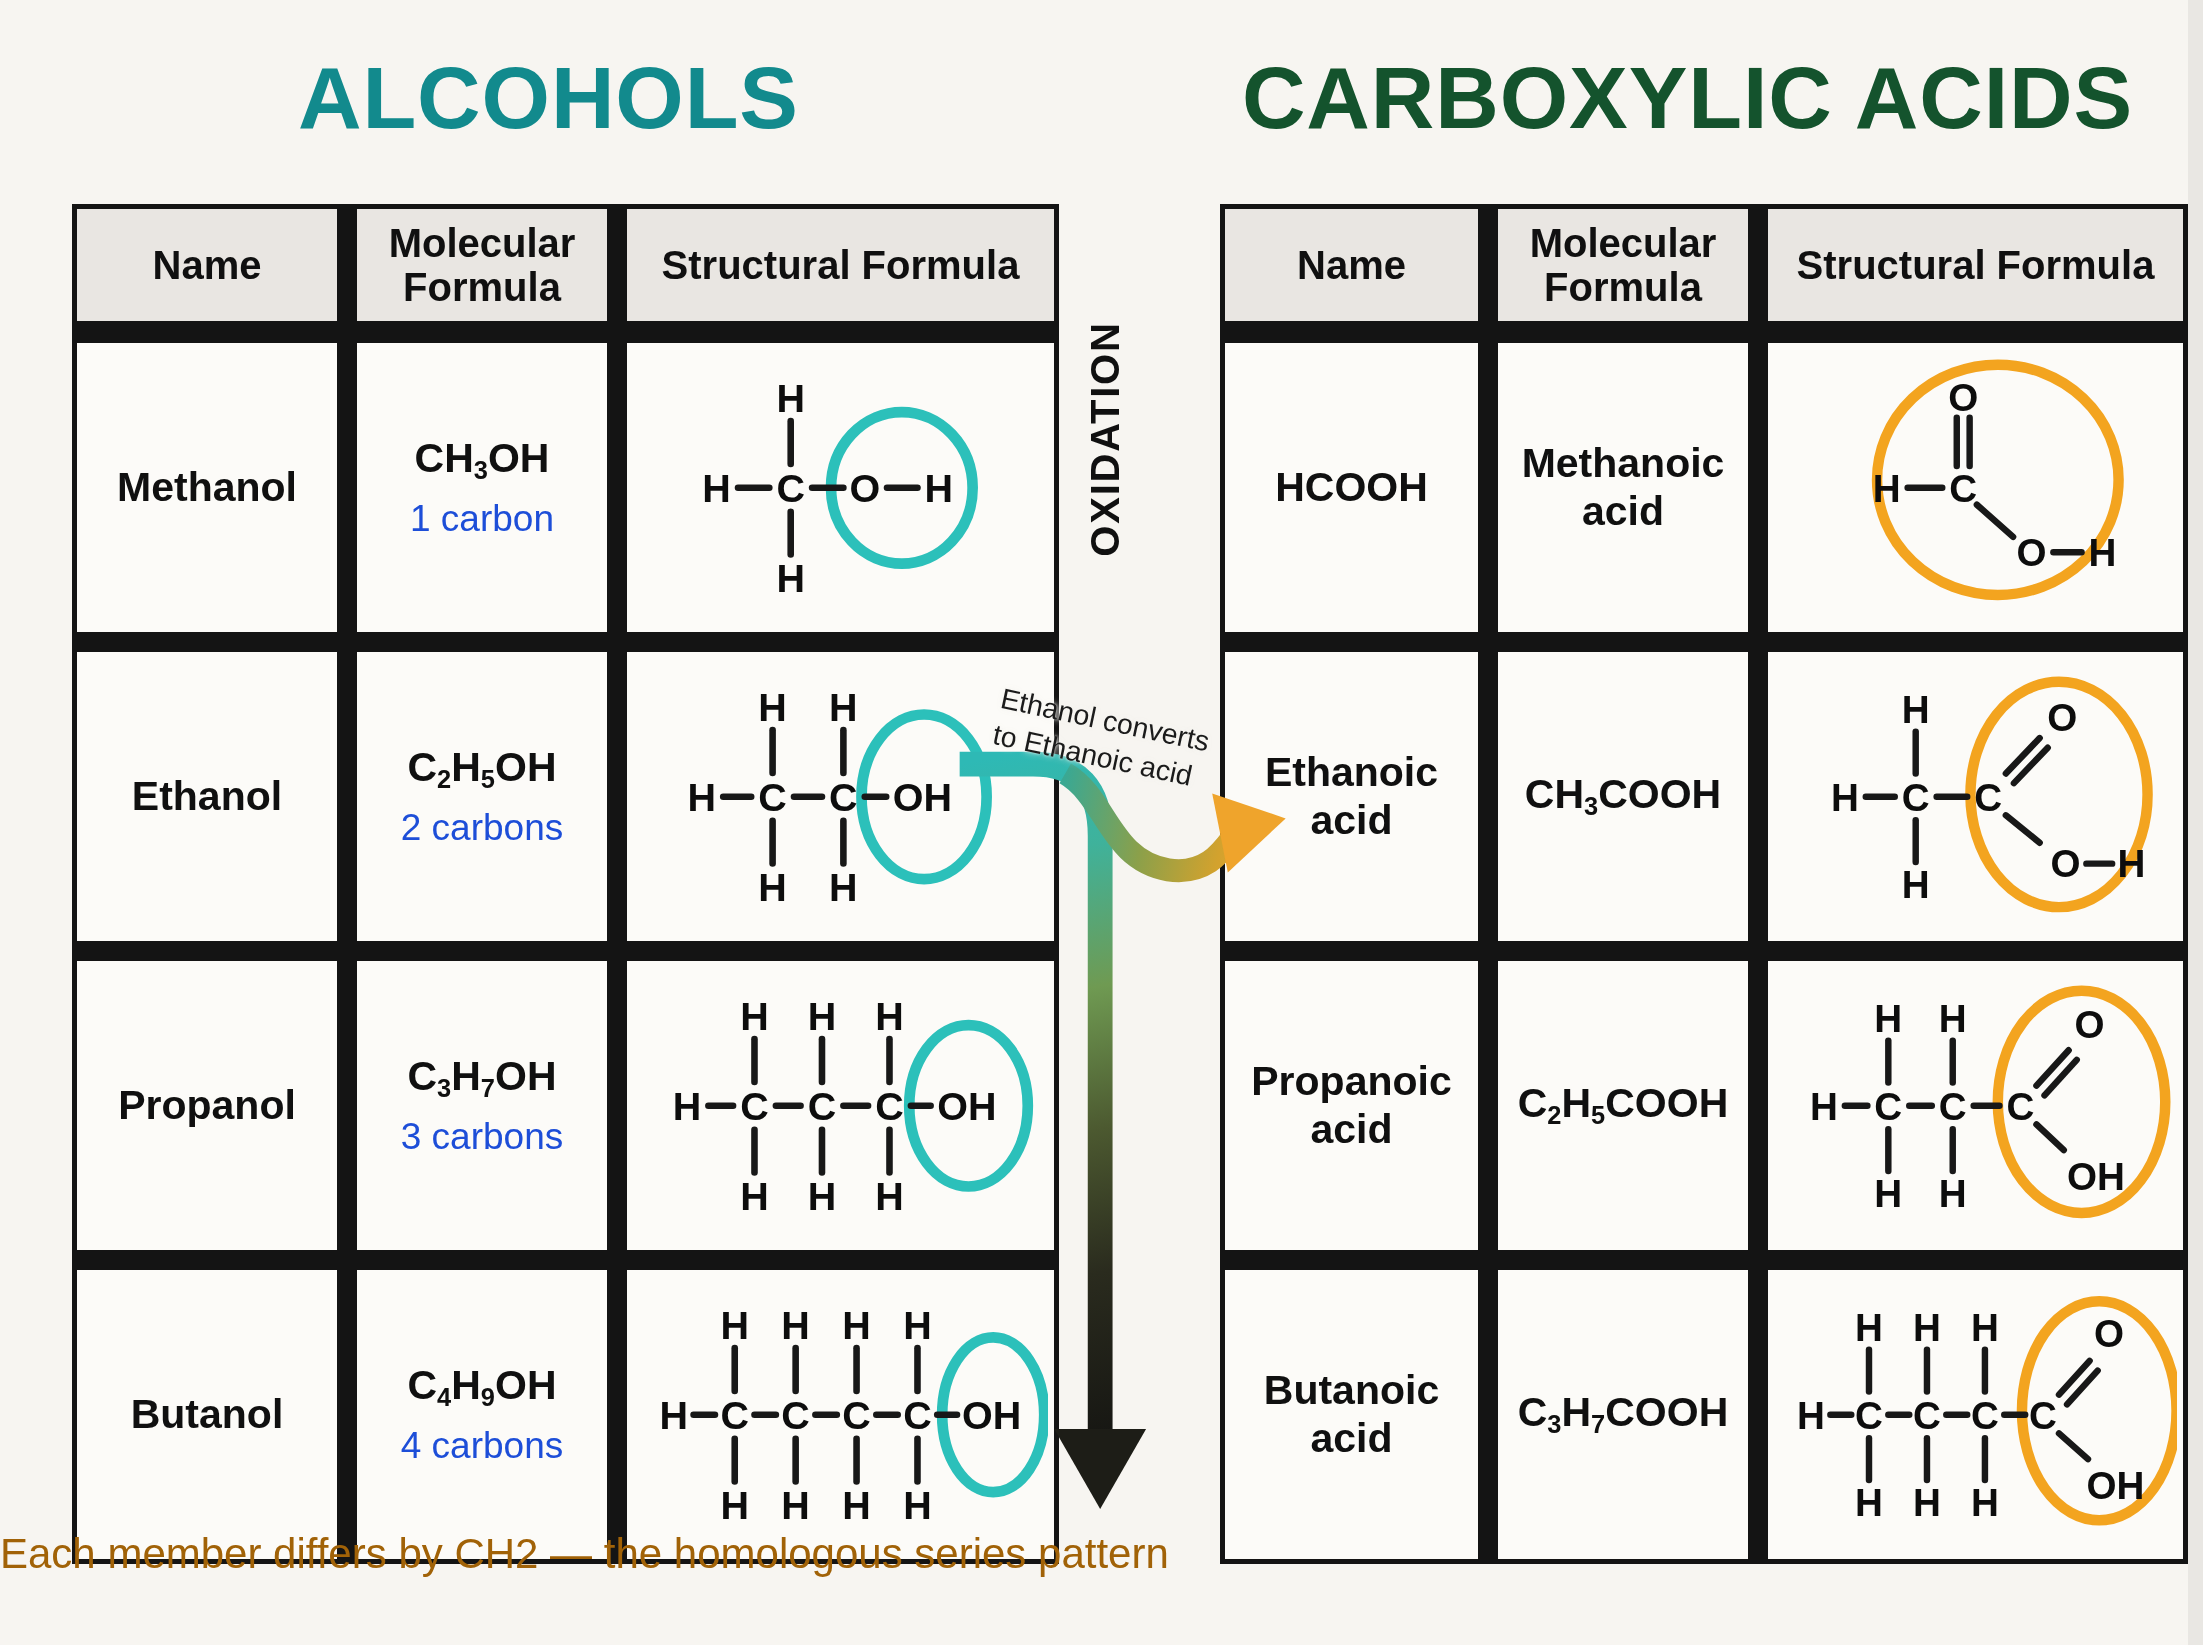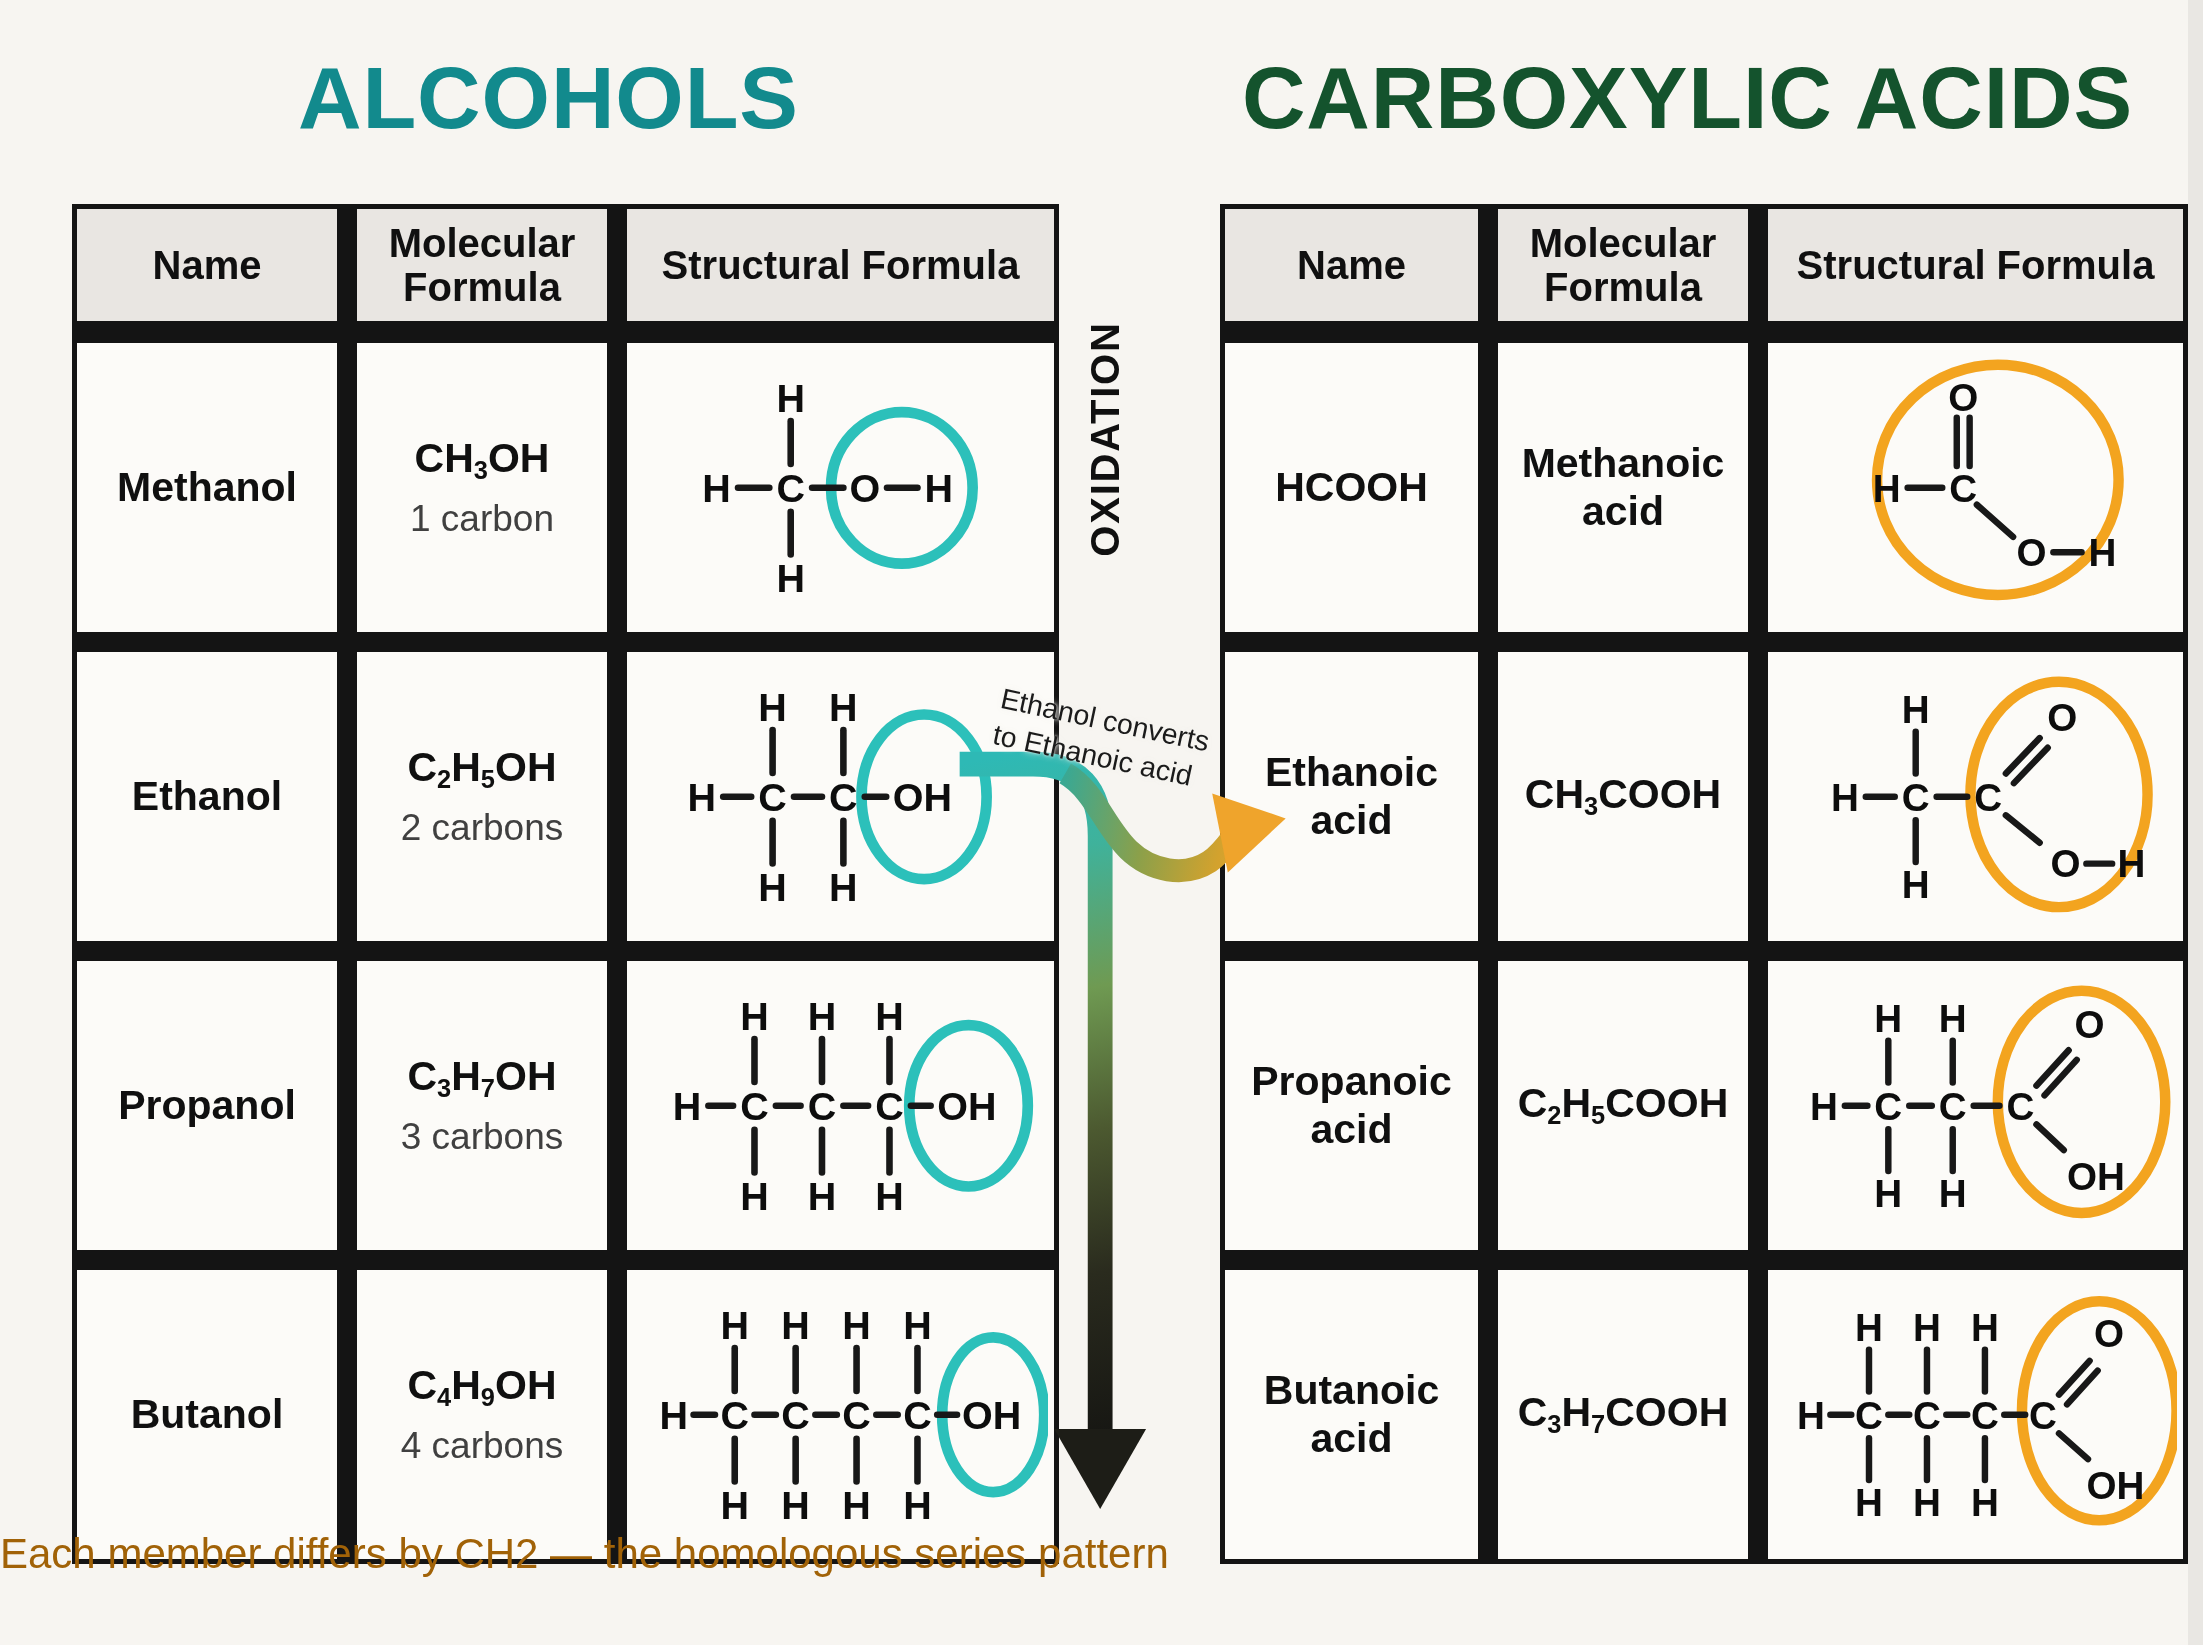--- a/index.html
+++ b/index.html
@@ -23,21 +23,21 @@
   #table-alcohols{ left:72px;  grid-template-columns:260px 250px 427px; grid-template-rows:114px 289px 289px 289px 289px; }
   #table-acids   { left:1220px; grid-template-columns:253px 250px 415px; grid-template-rows:114px 289px 289px 289px 289px; }
   .cell{
     background:#fcfbf8; display:flex; flex-direction:column;
     align-items:center; justify-content:center; text-align:center;
   }
   .hcell{ background:#e9e6e2; font-weight:bold; font-size:40px; line-height:1.1; border-bottom:2.8px solid #141414; }
   .name{ font-weight:bold; font-size:41px; line-height:1.15; }
   .formula{ font-weight:bold; font-size:41px; }
   .formula .sub{ font-size:0.62em; vertical-align:-0.28em; }
-  .note{ font-size:37px; font-weight:normal; margin-top:13px; color:#404040; }
+  .note{ font-size:37px; font-weight:normal; margin-top:13px; color:#1d4ed8; }
   .structcell svg{ width:97%; height:94%; }
 
   #oxidation{
     position:absolute; left:984px; top:418px; width:239px; height:42px;
     transform:rotate(-90deg); transform-origin:center;
     font-weight:bold; font-size:40px; letter-spacing:1.8px; text-align:center;
     white-space:nowrap;
   }
   #arrow-note{
     position:absolute; left:1005px; top:680px;

